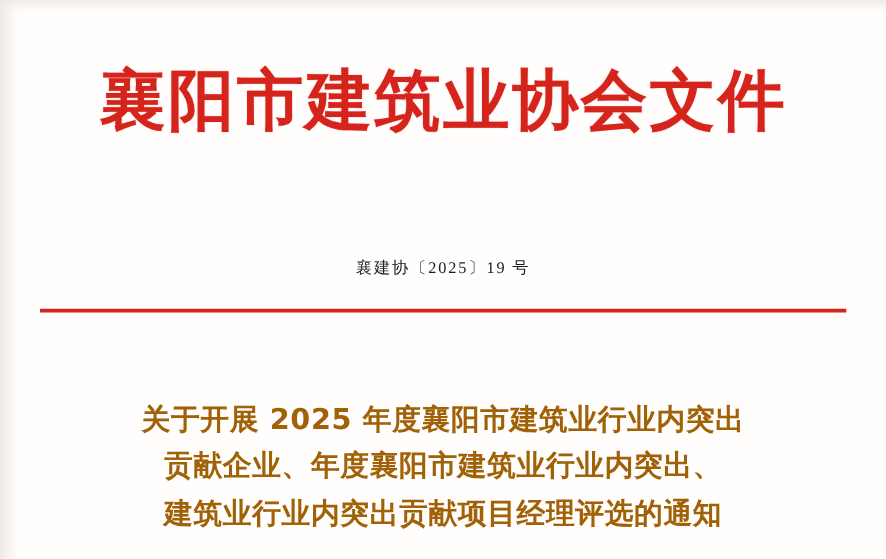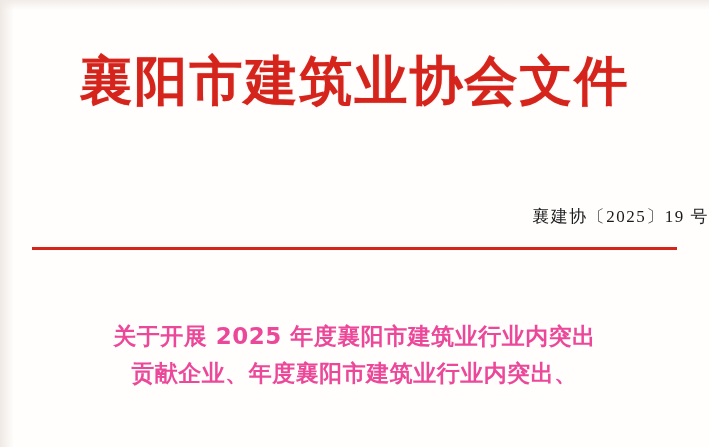--- a/index.html
+++ b/index.html
@@ -36,41 +36,41 @@
     letter-spacing: 2px;
     line-height: 1.22;
     white-space: nowrap;
     text-shadow: 0 0 1px rgba(213,36,27,0.5);
   }
   .doc-number {
     position: absolute;
     top: 205px;
     left: 0;
     width: 709px;
-    text-align: right;
+    text-align: center;
     color: #1a1a1a;
     font-family: "Liberation Serif", "DejaVu Serif", serif;
-    font-size: 17px;
+    font-size: 13px;
     letter-spacing: 1.5px;
   }
   .red-rule {
     position: absolute;
     top: 247px;
     left: 32px;
     width: 645px;
     height: 3px;
     background: #d5241b;
   }
   .doc-title {
     position: absolute;
     top: 318px;
     left: 60px;
     width: 589px;
     text-align: center;
-    color: #ec4899;
+    color: #a16207;
     font-family: "DejaVu Sans", "Liberation Sans", sans-serif;
     font-weight: bold;
     font-size: 23px;
     line-height: 1.62;
     letter-spacing: 0.5px;
   }
   .doc-title-line {
     display: block;
     white-space: nowrap;
   }
@@ -105,15 +105,16 @@
     <div class="masthead-title">襄阳市建筑业协会文件</div>
   </div>
 
   <div class="doc-number">襄建协〔2025〕19 号</div>
 
   <div class="red-rule"></div>
 
   <div class="doc-title">
     <span class="doc-title-line">关于开展 2025 年度襄阳市建筑业行业内突出</span>
     <span class="doc-title-line">贡献企业、年度襄阳市建筑业行业内突出、</span>
+    <span class="doc-title-line">建筑业行业内突出贡献项目经理评选的通知</span>
   </div>
 
 </div>
 
 </body></html>

